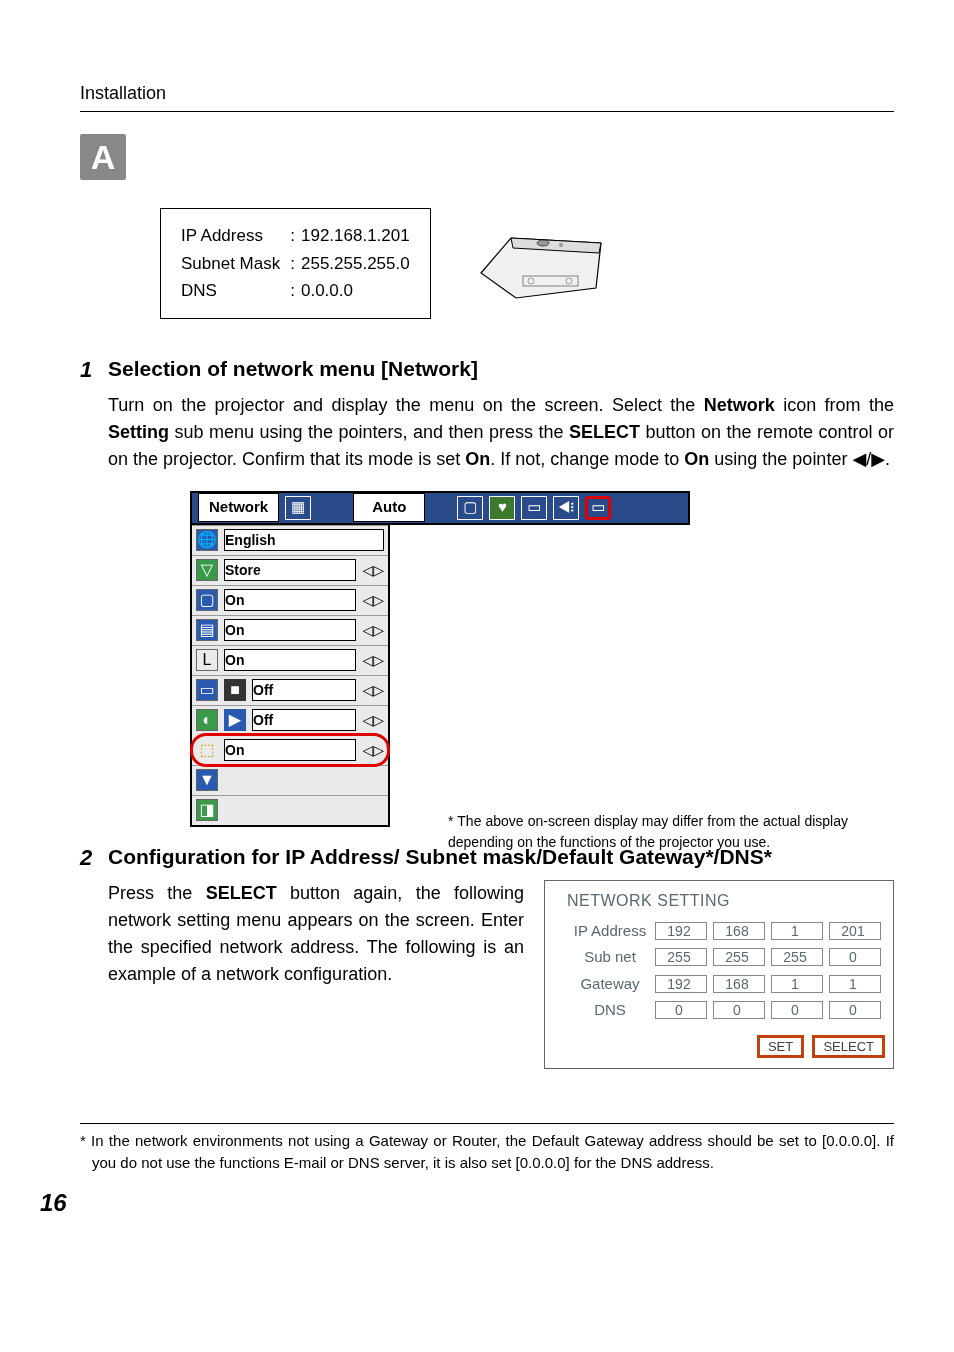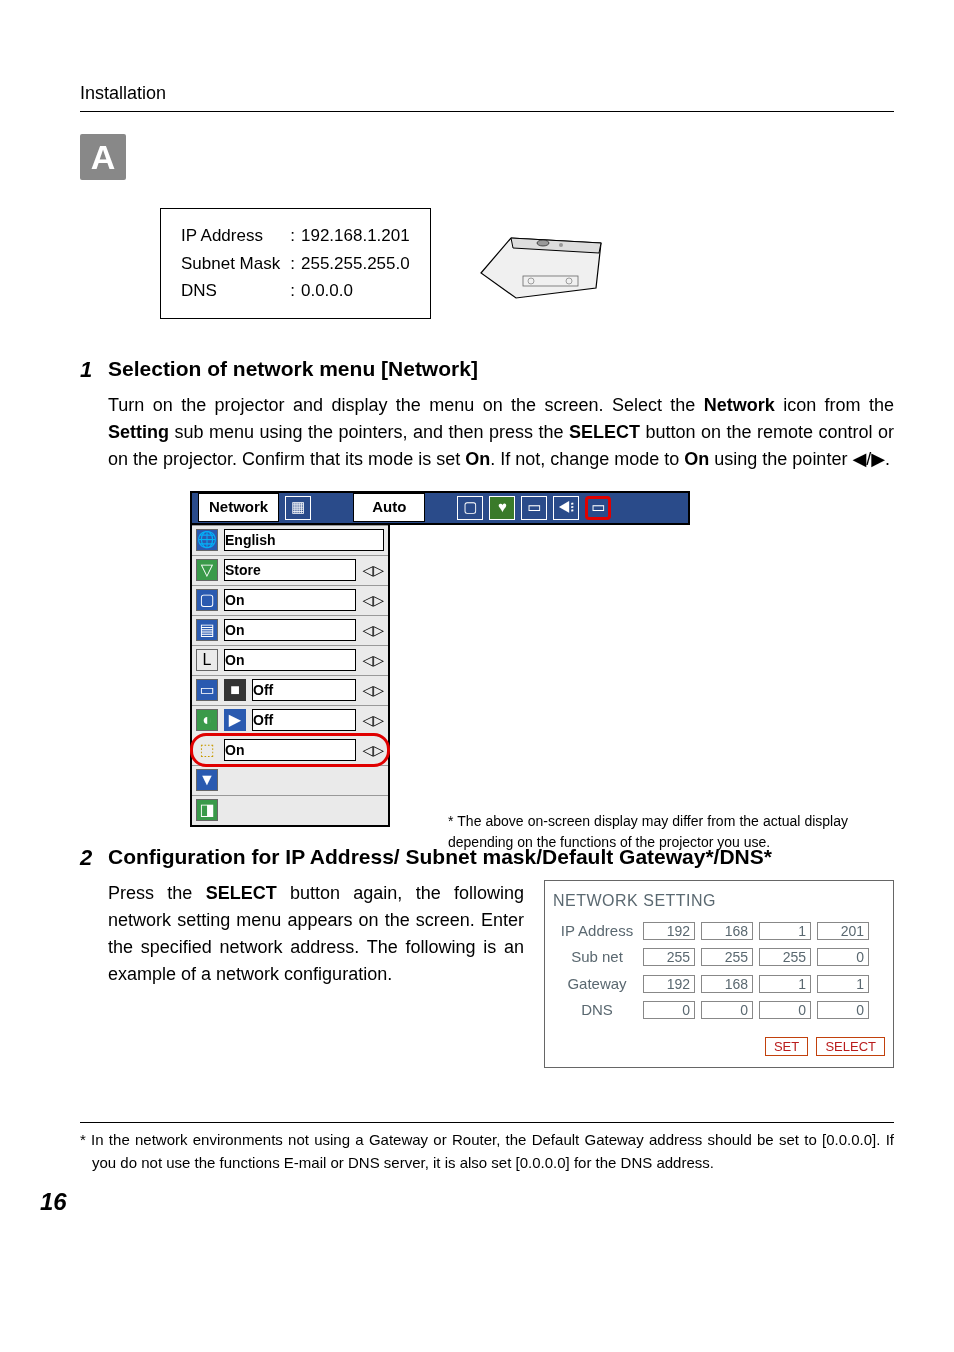--- a/index.html
+++ b/index.html
@@ -120,42 +120,42 @@
       position: absolute;
       left: 258px; top: 320px;
       width: 400px;
       font-size: 14px;
       text-align: justify;
     }
     .step2-wrap { display: flex; gap: 20px; align-items: flex-start; margin-top: 6px;}
     .step2-body { flex: 1; text-align: justify; }
     .netset-box {
       border: 1px solid #666;
-      padding: 8px 8px 10px 8px;
+      padding: 8px 8px 10px 22px;
       color: #5a6870;
       width: 350px;
       font-size: 15px;
     }
     .netset-title { font-size: 16px; margin-bottom: 4px; letter-spacing:0.5px; }
     .netset-table td { padding: 1px 2px; }
     .netset-table td:first-child { width: 84px; text-align:center; }
     .netset-table input.octet {
       width: 52px; height: 18px;
       border: 1px solid #888;
-      text-align: right;
+      text-align: center;
       font-size: 14px;
       color: #5a6870;
       padding-right: 4px;
       background:#fff;
     }
     .netset-buttons { text-align: right; margin-top: 10px; }
     .netset-buttons button {
-      border: 1px solid #c2410c;
+      border: 3px solid #c2410c;
       background: #fff;
-      color: #b91c1c;
+      color: #404040;
       font-size: 13px;
       padding: 1px 8px;
       margin-left: 4px;
       cursor: pointer;
     }
     .footnote-rule { border-top: 1px solid #000; margin: 54px 0 6px 0; }
     .footnote { font-size: 15px; text-align: justify; padding-left: 12px; text-indent: -12px; }
     .page-num { font-size: 24px; font-weight: bold; font-style: italic; margin-top: 10px; margin-left:-40px;}
   </style>
 </head>

